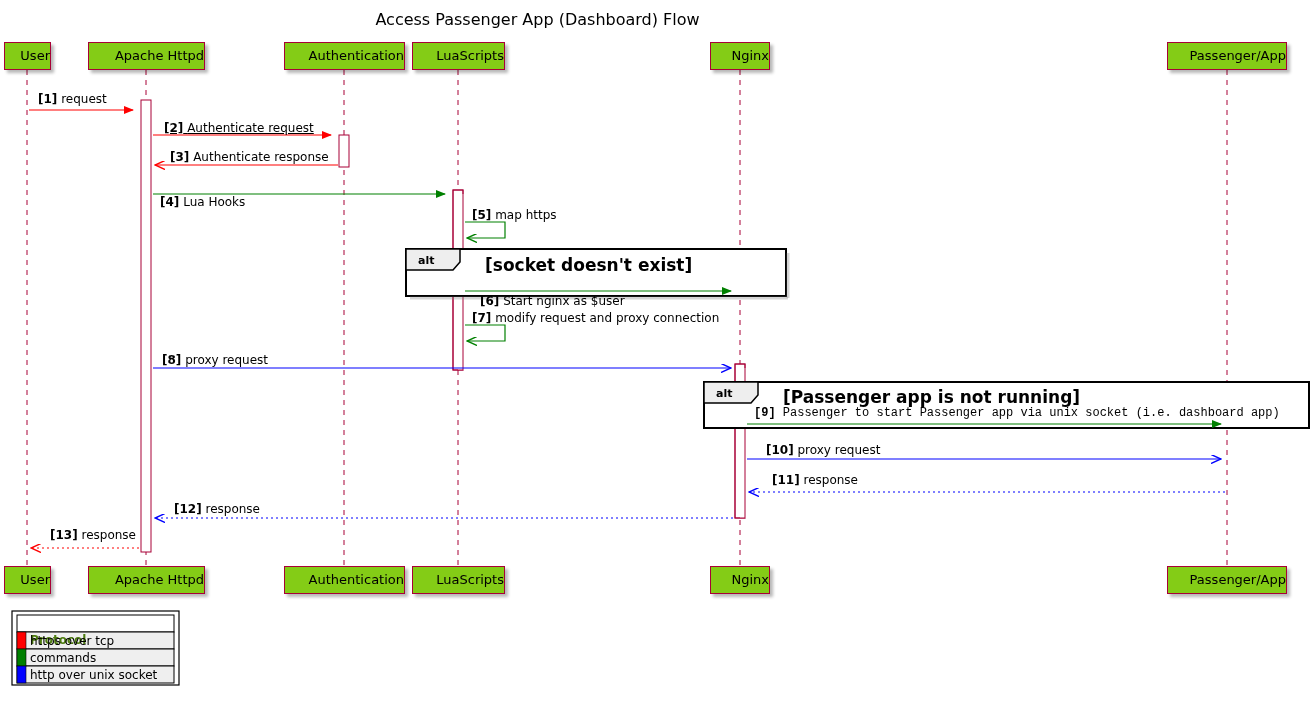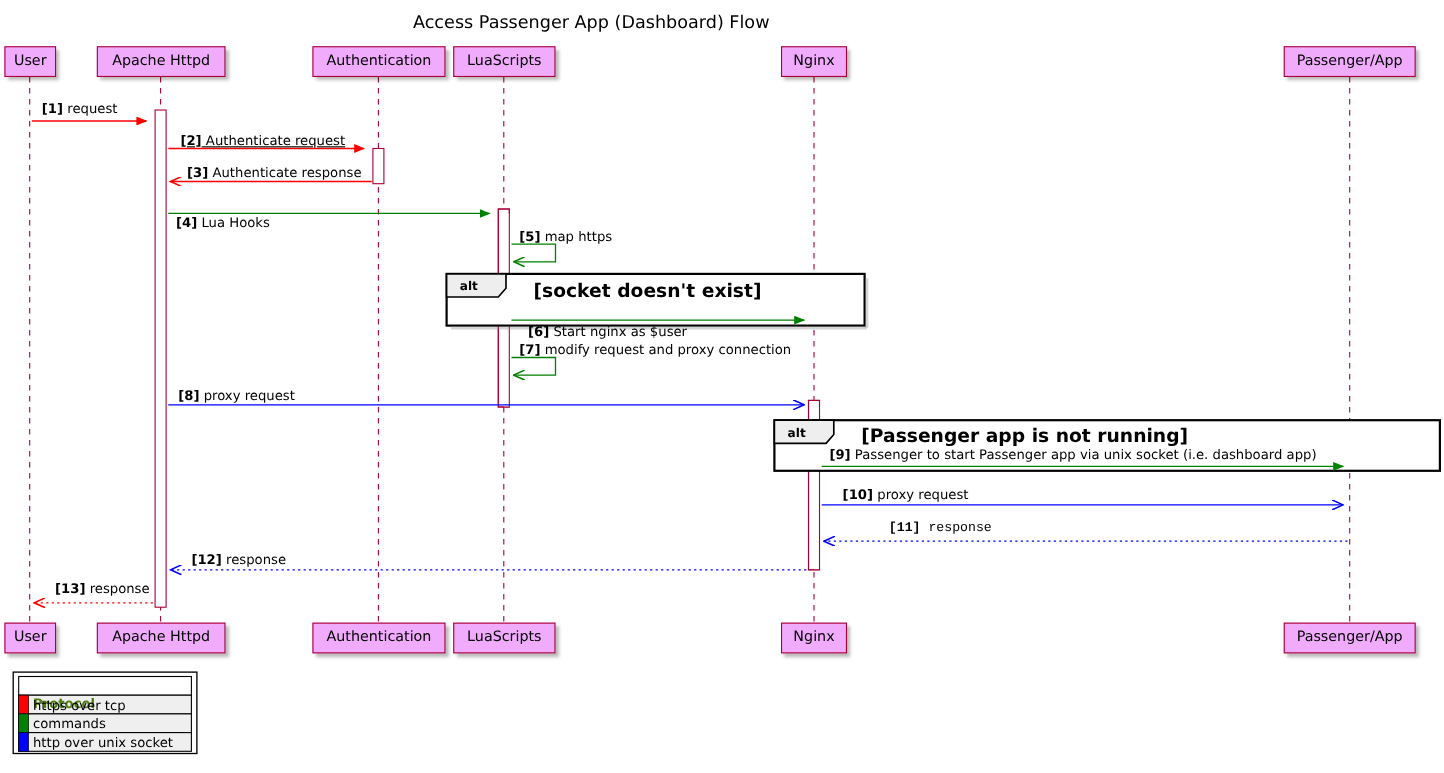--- a/index.html
+++ b/index.html
@@ -29,26 +29,26 @@
     left: 0;
     top: 10px;
     width: 1075px;
     text-align: center;
     font-size: 16px;
     color: #000000;
     white-space: nowrap;
   }
   .participant {
     position: absolute;
-    background: #f0abfc;
+    background: #84cc16;
     border: 1.5px solid #A80036;
     box-shadow: 3px 3px 3px rgba(0,0,0,0.28);
     font-size: 13px;
     color: #000000;
-    text-align: center;
+    text-align: right;
     line-height: 26px;
     height: 28px;
     box-sizing: border-box;
     white-space: nowrap;
   }
   .msg-label {
     position: absolute;
     font-size: 12px;
     color: #000000;
     white-space: nowrap;
@@ -200,23 +200,23 @@
   <div class="participant" style="left:1167px; top:566px; width:120px;">Passenger/App</div>
 
   <div class="msg-label" style="left:38px; top:92px;"><b>[1]</b> <span>request</span></div>
   <div class="msg-label" style="left:164px; top:121px;text-decoration:underline;"><b>[2]</b> <span>Authenticate request</span></div>
   <div class="msg-label" style="left:170px; top:150px;"><b>[3]</b> <span>Authenticate response</span></div>
   <div class="msg-label" style="left:160px; top:195px;"><b>[4]</b> <span>Lua Hooks</span></div>
   <div class="msg-label" style="left:472px; top:208px;"><b>[5]</b> <span>map https</span></div>
   <div class="msg-label" style="left:480px; top:274px;margin-top:20px;"><b>[6]</b> <span>Start nginx as $user</span></div>
   <div class="msg-label" style="left:472px; top:311px;"><b>[7]</b> <span>modify request and proxy connection</span></div>
   <div class="msg-label" style="left:162px; top:353px;"><b>[8]</b> <span>proxy request</span></div>
-  <div class="msg-label" style="left:754px; top:406px;"><b>[9]</b> <span>Passenger to start Passenger app via unix socket (i.e. dashboard app)</span></div>
+  <div class="msg-label" style="left:754px; top:406px;font-family:Liberation Mono, monospace;"><b>[9]</b> <span>Passenger to start Passenger app via unix socket (i.e. dashboard app)</span></div>
   <div class="msg-label" style="left:766px; top:443px;"><b>[10]</b> <span>proxy request</span></div>
-  <div class="msg-label" style="left:808px; top:473px;font-family:Liberation Mono, monospace;"><b>[11]</b> <span>response</span></div>
+  <div class="msg-label" style="left:772px; top:473px;"><b>[11]</b> <span>response</span></div>
   <div class="msg-label" style="left:174px; top:502px;"><b>[12]</b> <span>response</span></div>
   <div class="msg-label" style="left:50px; top:528px;"><b>[13]</b> <span>response</span></div>
 
   <div class="alt-label" style="left:418px; top:254px;">alt</div>
   <div class="alt-cond" style="left:485px; top:255px;">[socket doesn't exist]</div>
   <div class="alt-label" style="left:716px; top:387px;">alt</div>
   <div class="alt-cond" style="left:783px; top:387px;">[Passenger app is not running]</div>
 
   <div class="legend-title" style="left:30px; top:617px;">Protocol</div>
   <div class="legend-row-label" style="left:30px; top:634px;">https over tcp</div>

